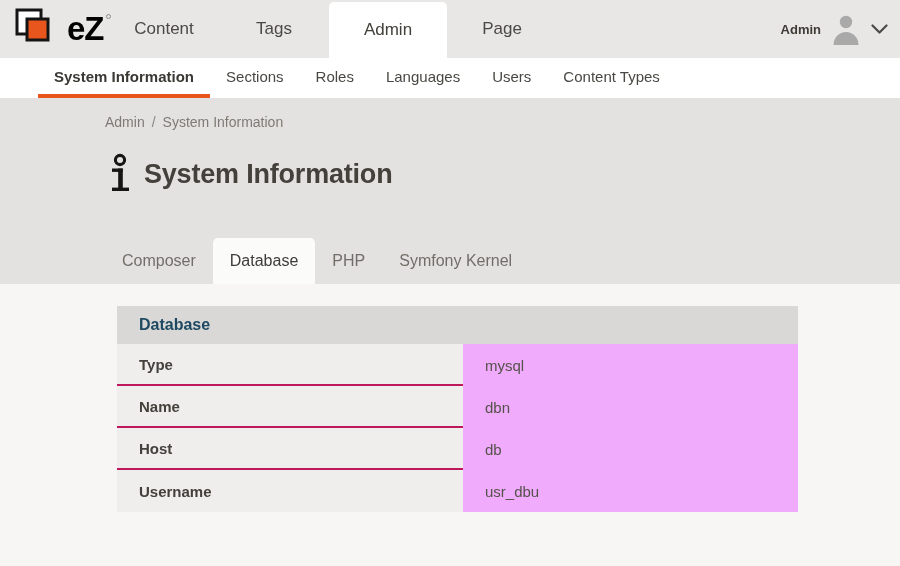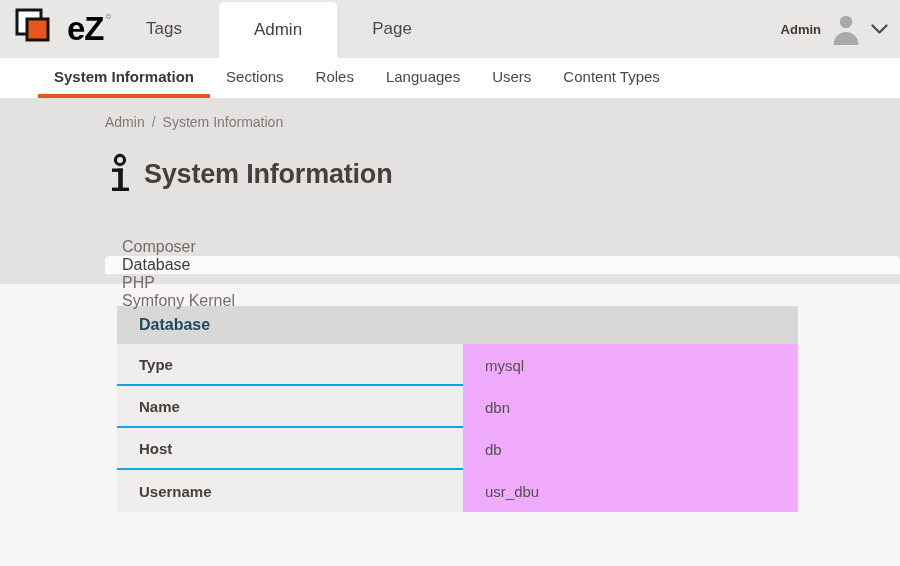--- a/index.html
+++ b/index.html
@@ -30,50 +30,51 @@
 
   
   .gray-section { background:#e4e2e0; }
   .breadcrumb { padding:16px 0 0 105px; font-size:14px; color:#7e7b75; line-height:17px; }
   .breadcrumb .crumb { cursor:pointer; }
   .breadcrumb .sep { margin:0 7px; color:#8a8781; }
 
   .title-row { display:flex; align-items:center; gap:13px; margin:22px 0 0 105px; height:42px; }
   .page-title { font-size:27px; font-weight:bold; color:#44403b; letter-spacing:-0.2px; }
 
-  .tabs { display:flex; margin-left:105px; margin-top:43px; height:46px;flex-direction:column; }
+  .tabs { display:flex; margin-left:105px; margin-top:43px; height:46px; }
   .tab { padding:0 17px; display:flex; align-items:center; font-size:16px; color:#716e69; cursor:pointer; }
   .tab.active { background:#fbfbfa; color:#3f3c38; border-radius:5px 5px 0 0; }
 
   
   .light-section { background:#f7f6f5; padding-top:22px; height:283px; }
   .sysinfo-table { margin-left:117px; width:681px; }
   .table-header { height:38px; background:#d9d8d6; display:flex; align-items:center; padding-left:22px;
                   font-size:16px; font-weight:bold; color:#1d4a61; }
   .table-row { display:flex; height:42px; }
   .cell-label { width:346px; background:#efeeec; display:flex; align-items:center; padding-left:22px;
-                font-size:15px; font-weight:bold; color:#44413c; border-bottom:2px solid #0ea5e9; }
+                font-size:15px; font-weight:bold; color:#44413c; border-bottom:2px solid #be185d; }
   .table-row:last-child .cell-label { border-bottom:none; }
   .cell-value { flex:1; background:#f0abfc; display:flex; align-items:center; padding-left:22px;
                 font-size:15px; color:#55514b; }
 </style>
 </head>
 <body>
 
 <header class="topbar">
   <div class="logo">
     <svg class="logo-squares" width="48" height="46" viewBox="0 0 48 46">
       <rect x="3" y="4" width="24" height="24" fill="#ffffff" stroke="#141414" stroke-width="3"></rect>
       <rect x="13" y="13" width="21" height="21" fill="#e8561d" stroke="#141414" stroke-width="3"></rect>
     </svg>
     <span class="logo-text">eZ</span>
     <span class="reg-mark"></span>
   </div>
 
   <nav class="topnav">
+    <a class="topnav-item">Content</a>
     <a class="topnav-item">Tags</a>
     <a class="topnav-item active">Admin</a>
     <a class="topnav-item">Page</a>
   </nav>
 
   <div class="user-menu">
     <span class="user-name">Admin</span>
     <svg width="32" height="34" viewBox="0 0 32 34">
       <circle cx="16" cy="10" r="6.2" fill="#a9a9a9"></circle>
       <path d="M3.5 33 a12.5 13 0 0 1 25 0 z" fill="#a9a9a9"></path>

